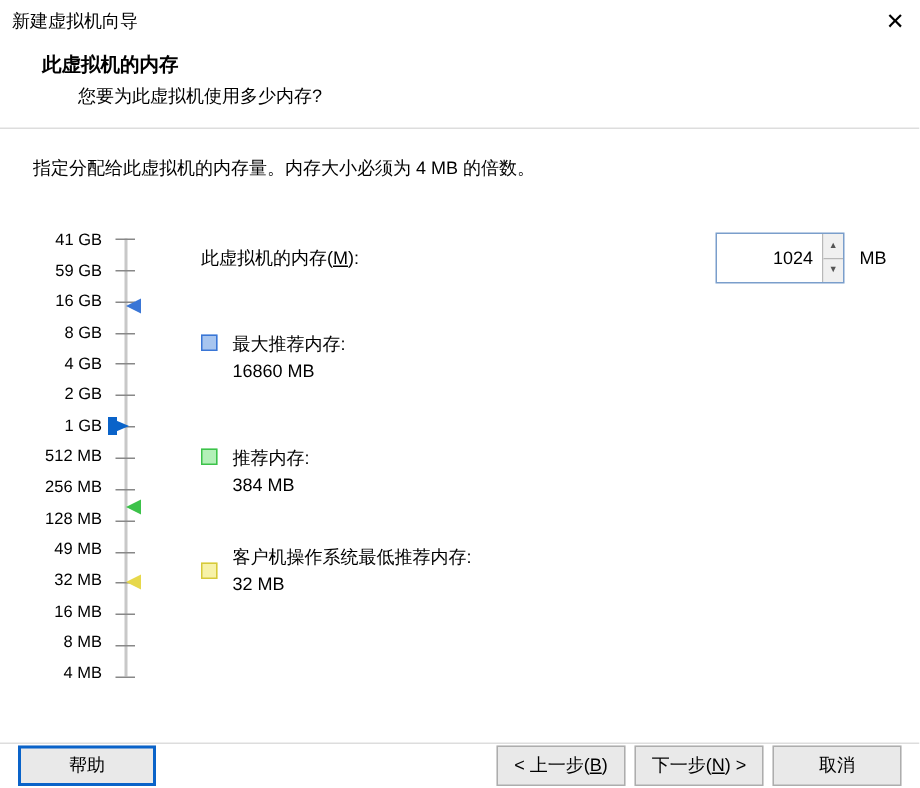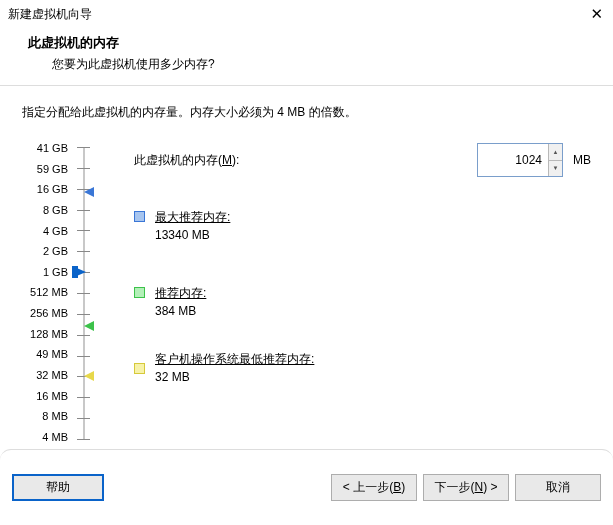--- a/index.html
+++ b/index.html
@@ -32,21 +32,21 @@
     font-weight: bold;
     margin: 0 0 4px 0;
   }
   .header .sub {
     font-size: 12px;
     padding-left: 24px;
   }
   .body {
     padding: 18px 22px 10px 22px;
   }
-  .desc { margin-bottom: 22px; }
+  .desc { margin-bottom: 34px; }
   .mem-layout {
     display: flex;
     gap: 10px;
   }
   .slider-col {
     display: flex;
     gap: 6px;
   }
   .labels-col {
     display: flex;
@@ -166,32 +166,31 @@
   }
   .sq {
     width: 11px;
     height: 11px;
     margin-top: 2px;
     flex: none;
   }
   .sq.blue  { background: #a7c5ef; border: 1px solid #3a76d6; }
   .sq.green { background: #b3f0b8; border: 1px solid #3cc24a; }
   .sq.yellow{ background: #f7f2a8; border: 1px solid #d6c93a; }
-  .rec .txt div:first-child { margin-bottom: 2px; text-decoration: underline; }
+  .rec .txt div:first-child { margin-bottom: 2px; }
 
   .buttonbar {
     position: absolute;
     bottom: 0; left: 0; right: 0;
     border-top: 1px solid #ddd;
-    padding: 24px 12px;
+    padding: 1px 12px;
     display: flex;
     gap: 6px;
     align-items: center;
     background: #fff;
-    border-radius: 11px;
   }
   .btn {
     border: 1px solid #adadad;
     background: #e9e9e9;
     padding: 4px 0;
     min-width: 86px;
     text-align: center;
     font-size: 12px;
     cursor: default;
   }
@@ -270,21 +269,21 @@
             <div>▼</div>
           </div>
         </div>
         <span>MB</span>
       </div>
 
       <div class="rec" id="rec-max" style="top:66px;">
         <div class="sq blue"></div>
         <div class="txt">
           <div>最大推荐内存:</div>
-          <div>13340 MB</div>
+          <div>16860 MB</div>
         </div>
       </div>
 
       <div class="rec" id="rec-rec" style="top:142px;">
         <div class="sq green"></div>
         <div class="txt">
           <div>推荐内存:</div>
           <div>384 MB</div>
         </div>
       </div>

